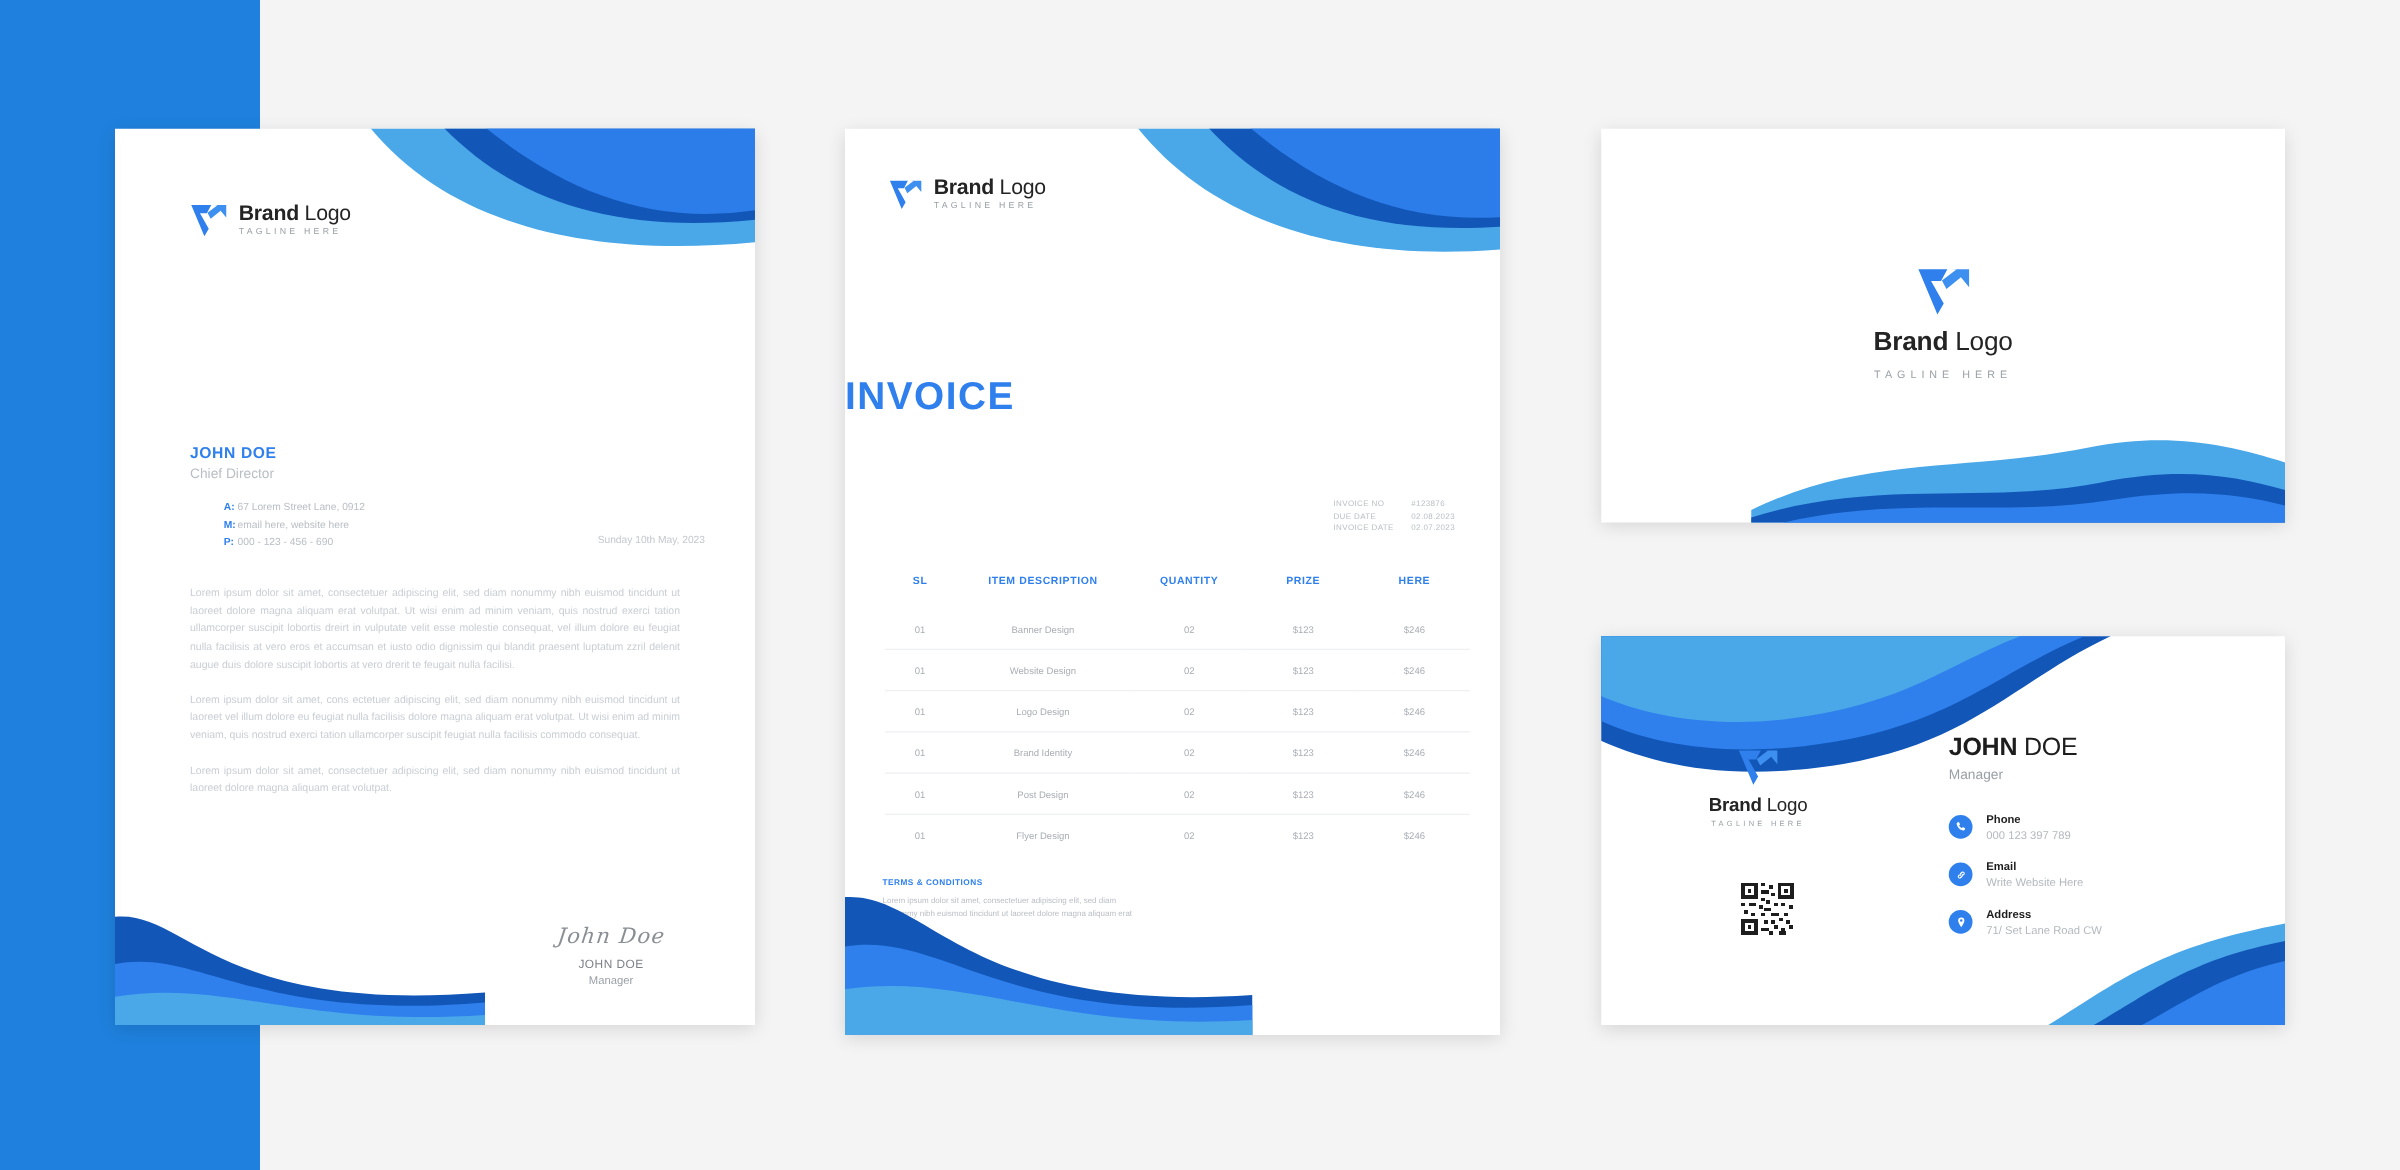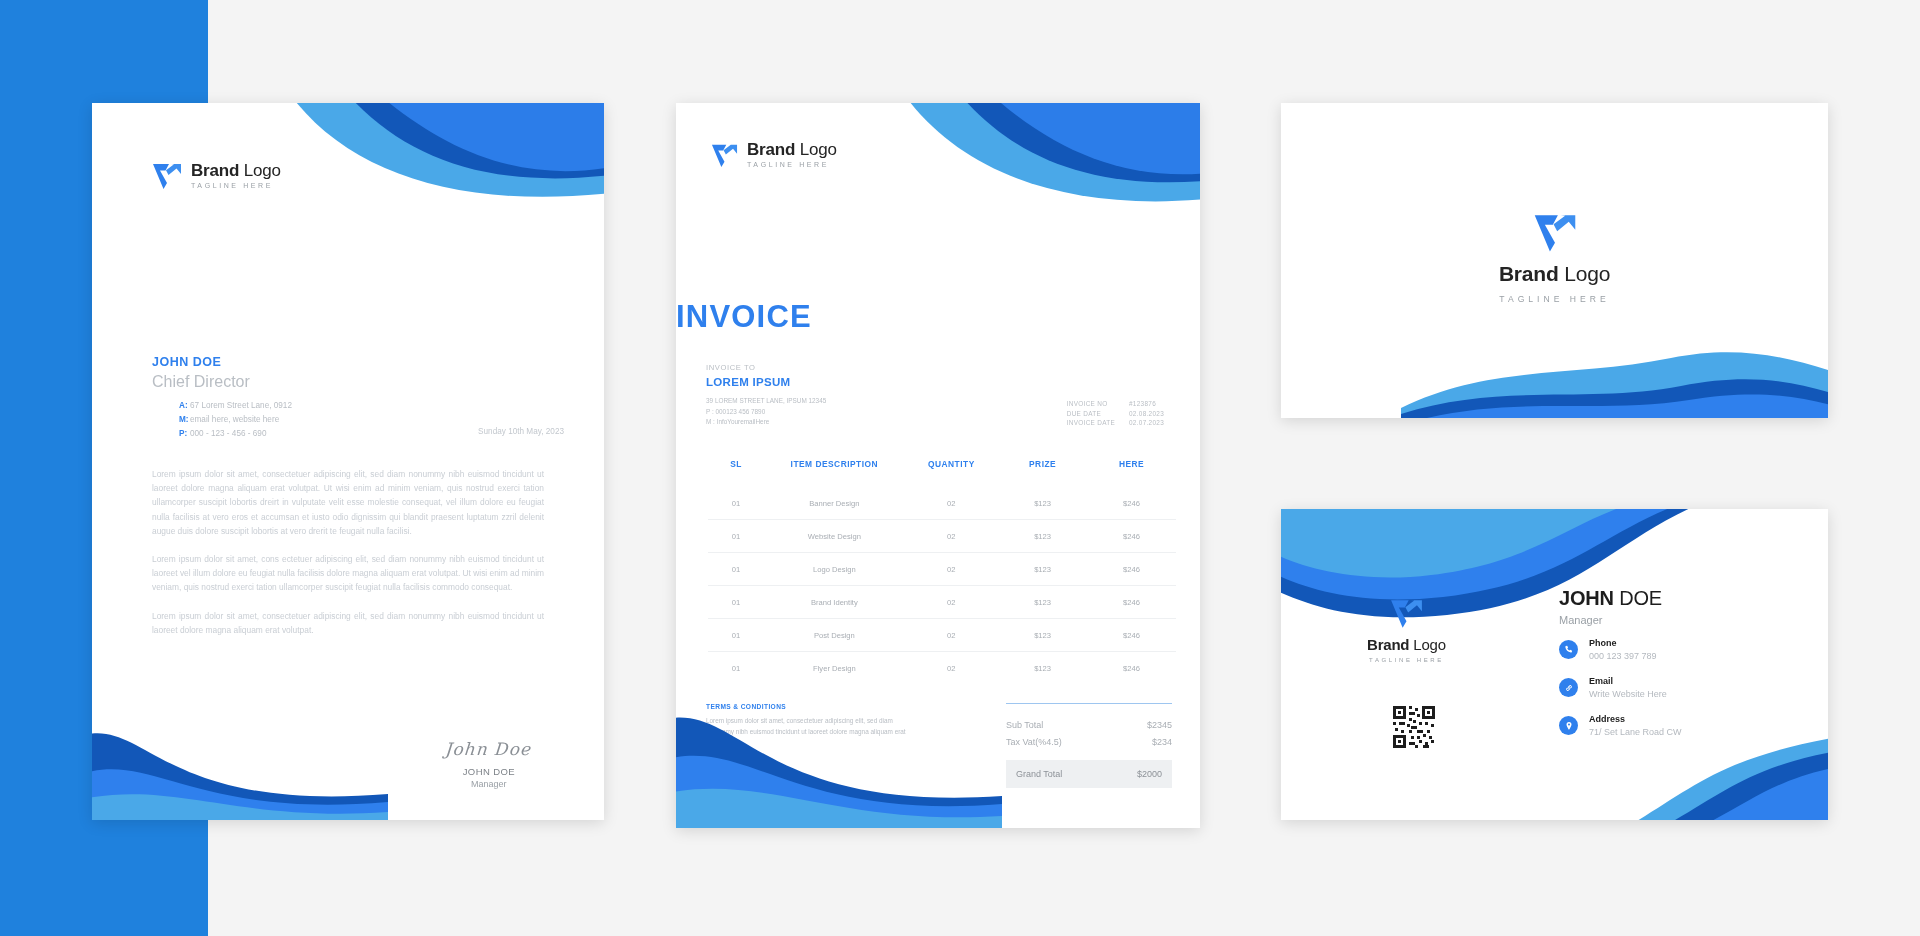--- a/index.html
+++ b/index.html
@@ -34,21 +34,21 @@
   .logo-tag {
     font-size: 7px; color: #9aa0a6; letter-spacing: 2.6px;
     margin-top: 3px; font-weight: 400; white-space: nowrap;
   }
 
   
   #letterhead { left: 92px; top: 103px; width: 512px; height: 717px; }
   #letterhead .lh-logo { position: absolute; left: 60px; top: 58px; }
   .lh-person { position: absolute; left: 60px; top: 252px; }
   .lh-name { font-size: 12.5px; font-weight: 700; color: #2f80ed; letter-spacing: 0.5px; }
-  .lh-role { font-size: 16px; color: #b9bec4; margin-top: 4px; }
+  .lh-role { font-size: 11px; color: #b9bec4; margin-top: 4px; }
   .lh-contact { position: absolute; left: 60px; top: 296px; font-size: 8.2px; line-height: 13.8px; color: #b9bec4; margin-left: 27px; }
   .lh-contact b { color: #2f80ed; font-weight: 700; display: inline-block; width: 11px; }
   .lh-date { position: absolute; right: 40px; top: 324px; font-size: 8.2px; color: #c3c8ce; }
   .lh-body { position: absolute; left: 60px; top: 364px; width: 392px; }
   .lh-body p {
     font-size: 8.4px; line-height: 14.2px; color: #c9ced4;
     text-align: justify; margin-bottom: 14px;
   }
   .lh-sign { position: absolute; right: 72px; top: 636px; text-align: center; }
   .sig-script {
@@ -119,21 +119,21 @@
   .bc-left { position: absolute; left: 86px; top: 88px; text-align: center; }
   .bc-left .logo-mark { margin: 0 auto 7px; }
   .bc-name { font-size: 15px; color: #242424; letter-spacing: -0.2px; }
   .bc-name b { font-weight: 700; }
   .bc-tag { font-size: 6px; color: #9aa0a6; letter-spacing: 2.6px; margin-top: 4px; }
   .bc-qr { position: absolute; left: 110px; top: 195px; }
   .bc-right { position: absolute; left: 278px; top: 78px; }
   .bc-person { font-size: 20px; color: #1d1d1d; letter-spacing: -0.2px; }
   .bc-person b { font-weight: 700; text-align: right; }
   .bc-role { font-size: 11px; color: #9aa0a6; margin-top: 4px; }
-  .bc-list { margin-top: 12px; }
+  .bc-list { margin-top: 24px; }
   .bc-item { display: flex; align-items: center; gap: 11px; margin-bottom: 15px; }
   .bc-circ {
     width: 19px; height: 19px; border-radius: 50%;
     background: #2f80ed; display: flex; align-items: center; justify-content: center;
     flex: none;
   }
   .bc-circ svg { width: 10px; height: 10px; fill: #fff; }
   .bc-k { font-size: 9px; font-weight: 700; color: #1d1d1d; }
   .bc-v { font-size: 9px; color: #b4b9bf; margin-top: 3px; }
 
@@ -217,29 +217,20 @@
         <div class="logo-name">
           <b>Brand</b>
           <span>Logo</span>
         </div>
         <div class="logo-tag">TAGLINE HERE</div>
       </div>
     </div>
 
     <div class="iv-title">INVOICE</div>
 
-    <div class="iv-to">
-      <div class="iv-to-lbl">INVOICE TO</div>
-      <div class="iv-to-name">LOREM IPSUM</div>
-      <div class="iv-to-addr">
-        <div>39 LOREM STREET LANE, IPSUM 12345</div>
-        <div>P : 000123 456 7890</div>
-        <div>M : InfoYouremailHere</div>
-      </div>
-    </div>
 
     <div class="iv-meta">
       <table>
         <tbody>
             <tr>
               <td class="k">INVOICE NO</td>
               <td>#123876</td>
             </tr>
         <tr>
               <td class="k">DUE DATE</td>
@@ -304,35 +295,20 @@
               <td>01</td>
               <td>Flyer Design</td>
               <td>02</td>
               <td>$123</td>
               <td>$246</td>
             </tr>
         </tbody>
       </table>
     </div>
 
-    <div class="iv-totals">
-      <div class="tl-line"></div>
-      <div class="tl-row">
-          <span>Sub Total</span>
-          <span>$2345</span>
-        </div>
-      <div class="tl-row">
-          <span>Tax Vat(%4.5)</span>
-          <span>$234</span>
-        </div>
-      <div class="tl-grand">
-          <span>Grand Total</span>
-          <span>$2000</span>
-        </div>
-    </div>
 
     <div class="iv-terms">
       <div class="tm-title">TERMS &amp; CONDITIONS</div>
       <div class="tm-body">Lorem ipsum dolor sit amet, consectetuer adipiscing elit, sed diam nonummy nibh euismod tincidunt ut laoreet dolore magna aliquam erat volutpat.</div>
     </div>
 
     <div class="iv-sign">
       <div class="sig-script">John  Doe</div>
       <div class="sig-name">JOHN DOE</div>
       <div class="sig-role">Manager</div>

